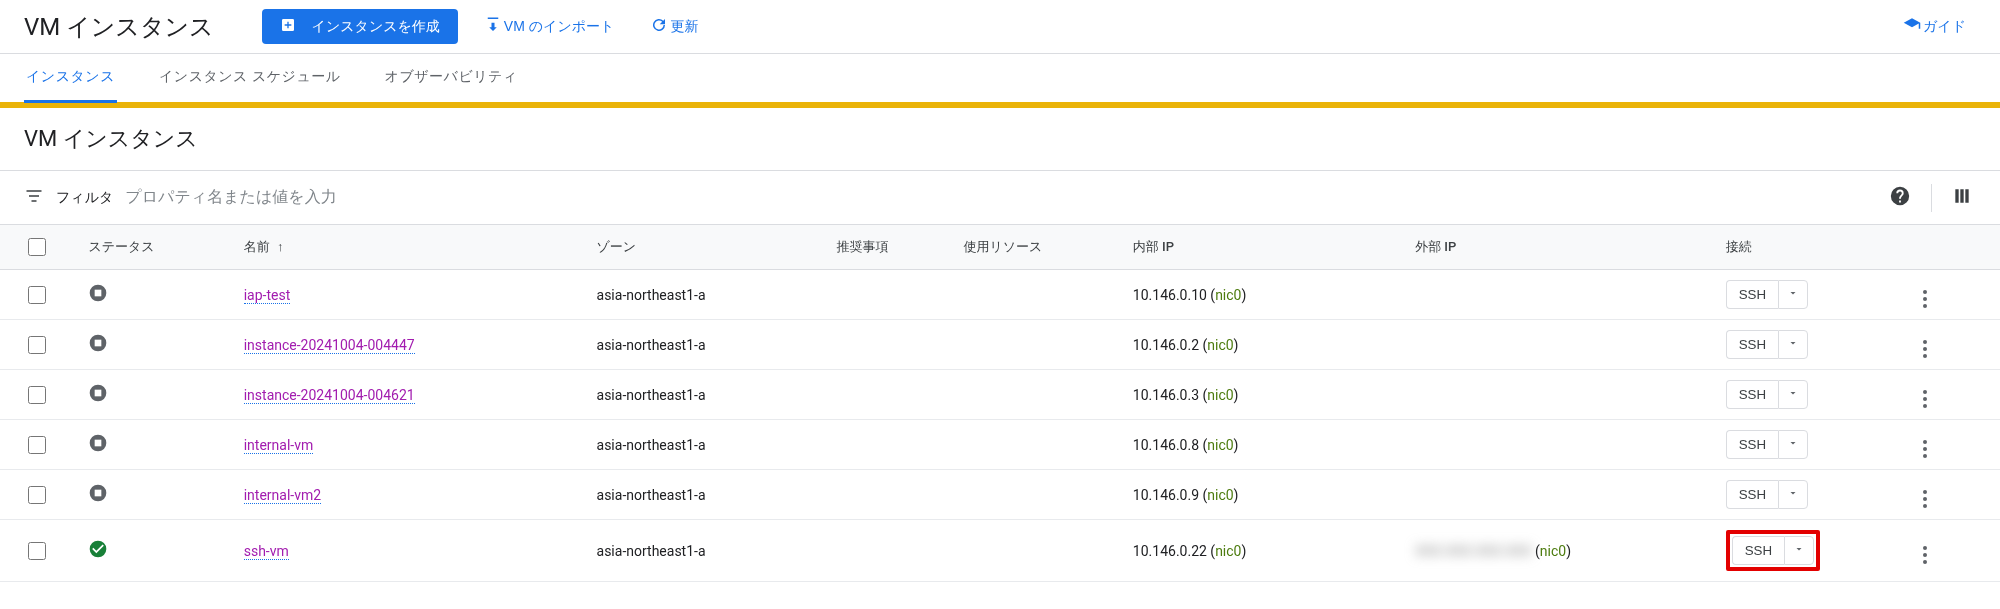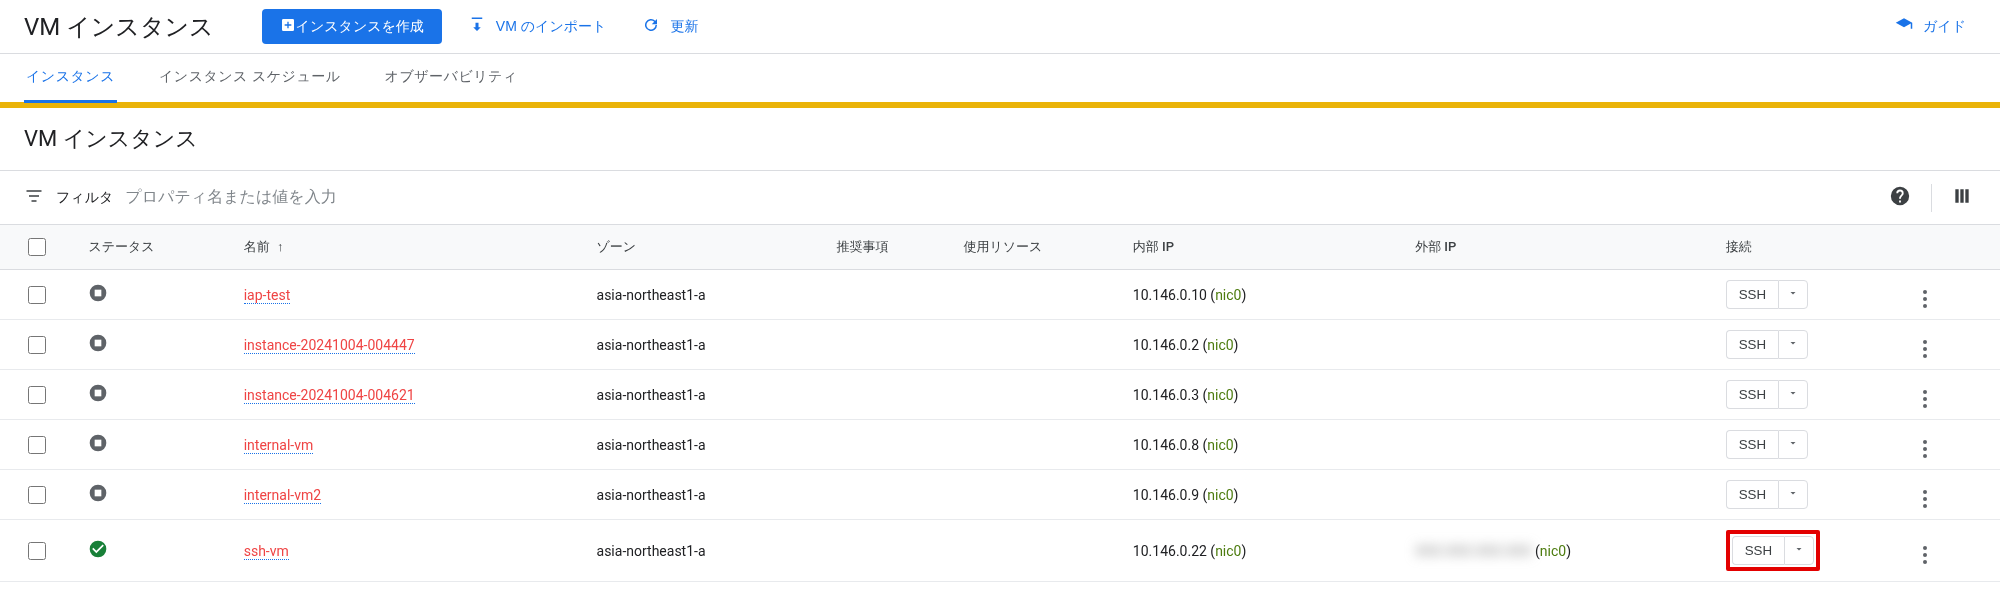--- a/index.html
+++ b/index.html
@@ -27,32 +27,32 @@
   .btn-primary {
     background: #1a73e8;
     color: #fff;
     border: none;
     border-radius: 4px;
     padding: 8px 18px;
     font-size: 14px;
     font-weight: 500;
     display: inline-flex;
     align-items: center;
-    gap: 0;
+    gap: 16px;
     cursor: pointer;
   }
   .btn-link {
     color: #1a73e8;
     background: none;
     border: none;
     font-size: 14px;
     font-weight: 500;
     display: inline-flex;
     align-items: center;
-    gap: 10px;
+    gap: 2px;
     cursor: pointer;
     padding: 8px 10px;
   }
   .spacer { flex: 1; }
 
   .tabs {
     display: flex;
     gap: 40px;
     padding: 0 24px;
     border-bottom: 6px solid #eab308;
@@ -132,21 +132,21 @@
     width: 18px; height: 18px; cursor:pointer;
   }
 
   .status-icon {
     width: 20px; height: 20px; display:inline-flex; align-items:center; justify-content:center;
   }
   .status-stopped svg circle.outer { fill:#5f6368; }
   .status-stopped svg rect { fill:#fff; }
   .status-running svg { fill:#188038; }
 
-  a.link { color:#ef4444; text-decoration:none; border-bottom: 1px dotted #1a73e8; margin-top: 48px; }
+  a.link { color:#a21caf; text-decoration:none; border-bottom: 1px dotted #1a73e8; margin-top: 48px; }
 
   .nic { color:#4d7c0f; }
 
   .ssh-cell { display:inline-flex; align-items:center;border-radius:6px; }
   .ssh-btn {
     padding: 6px 12px;
     border: 1px solid #dadce0;
     border-right: none;
     background:#fff;
     color:#3c4043;

